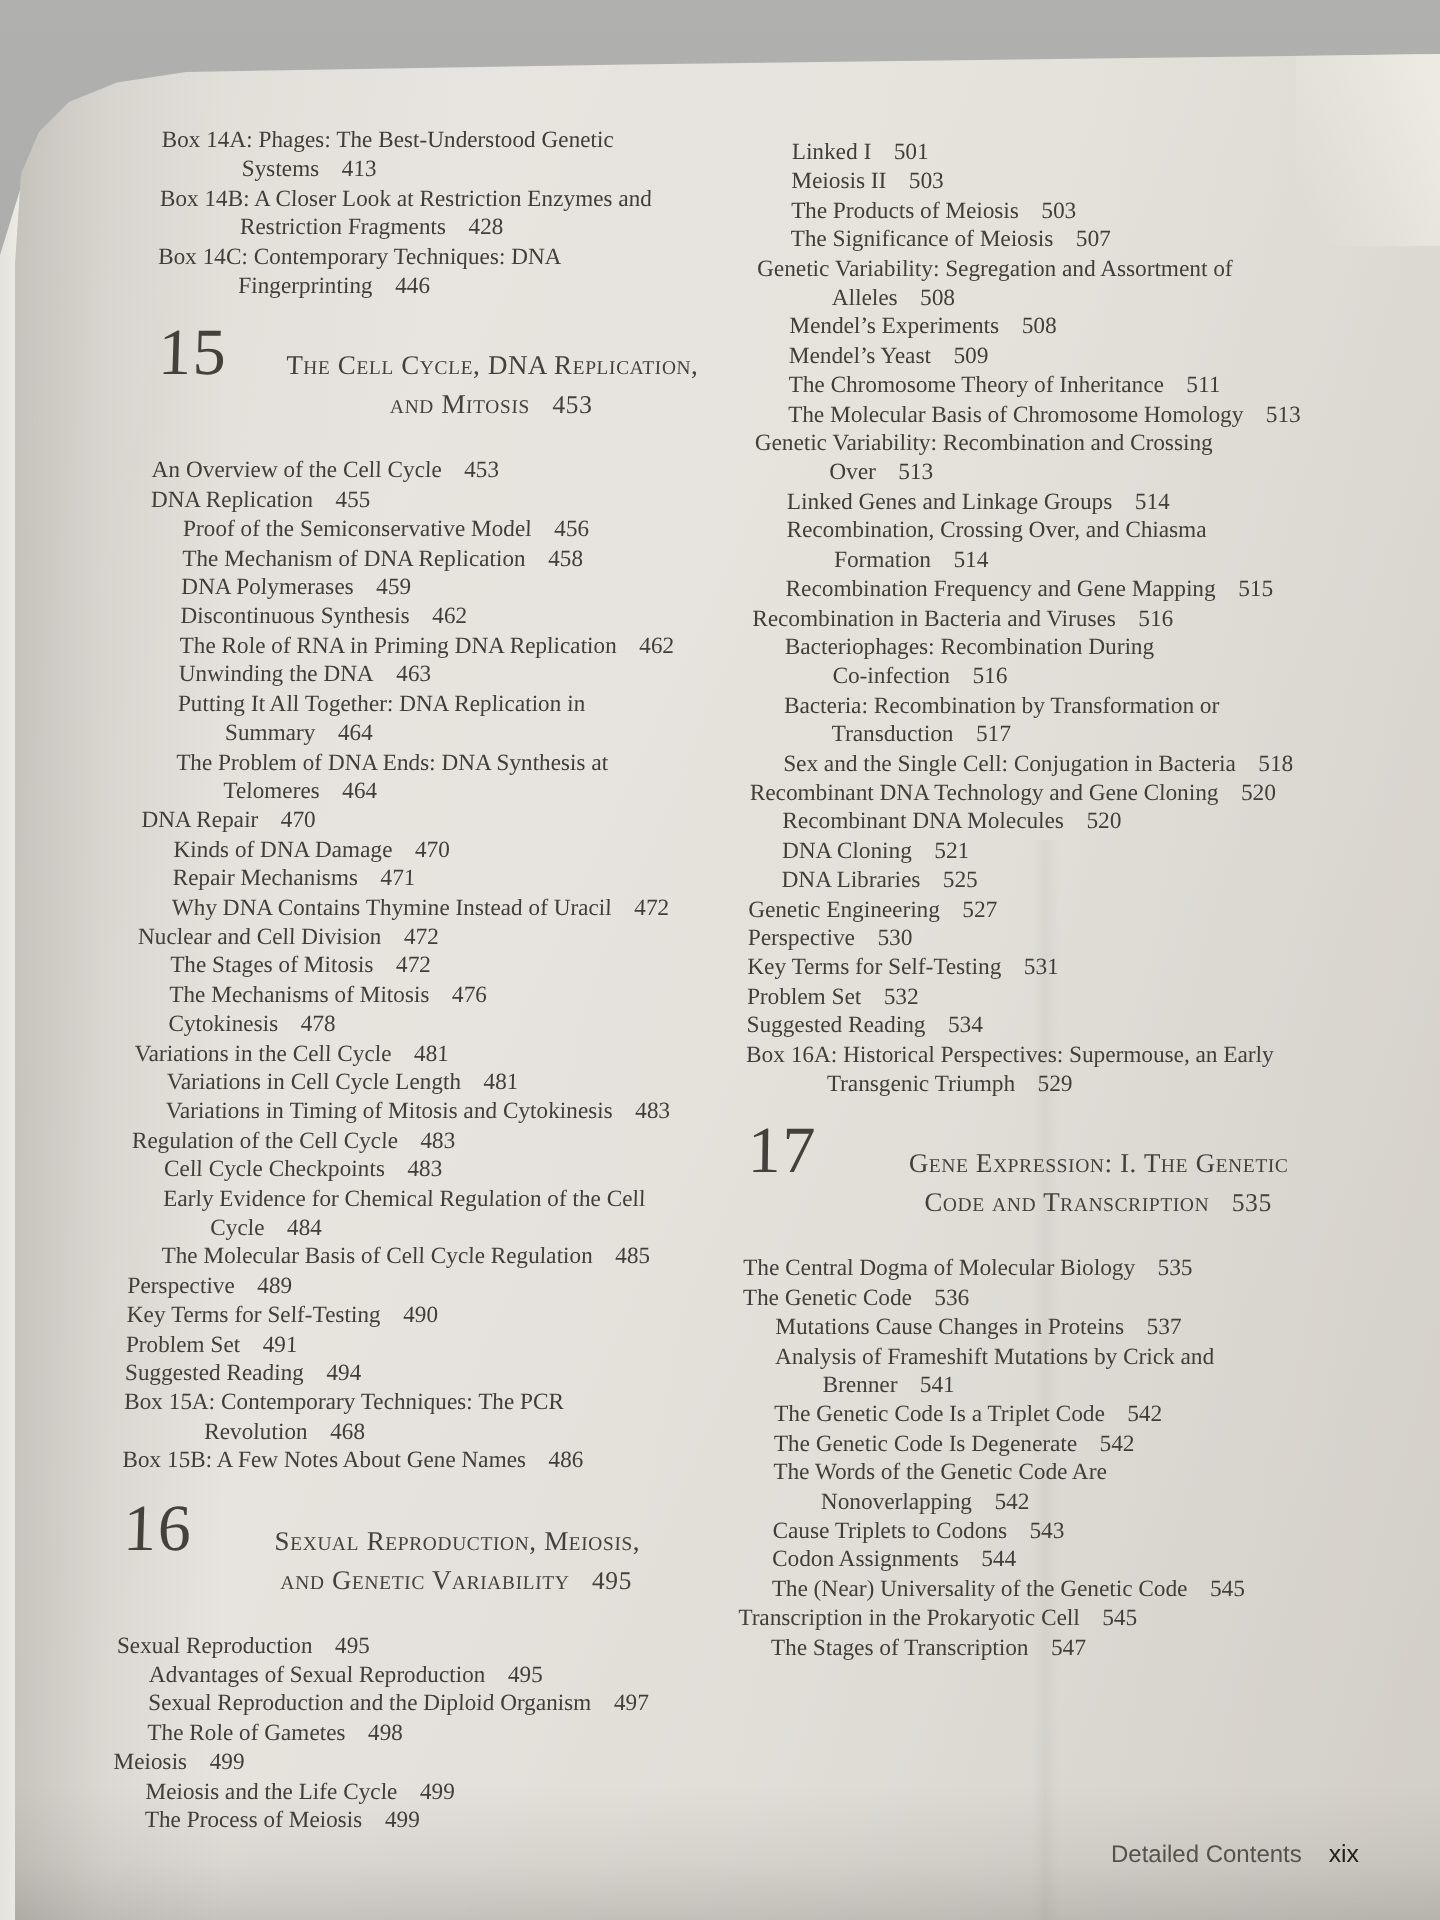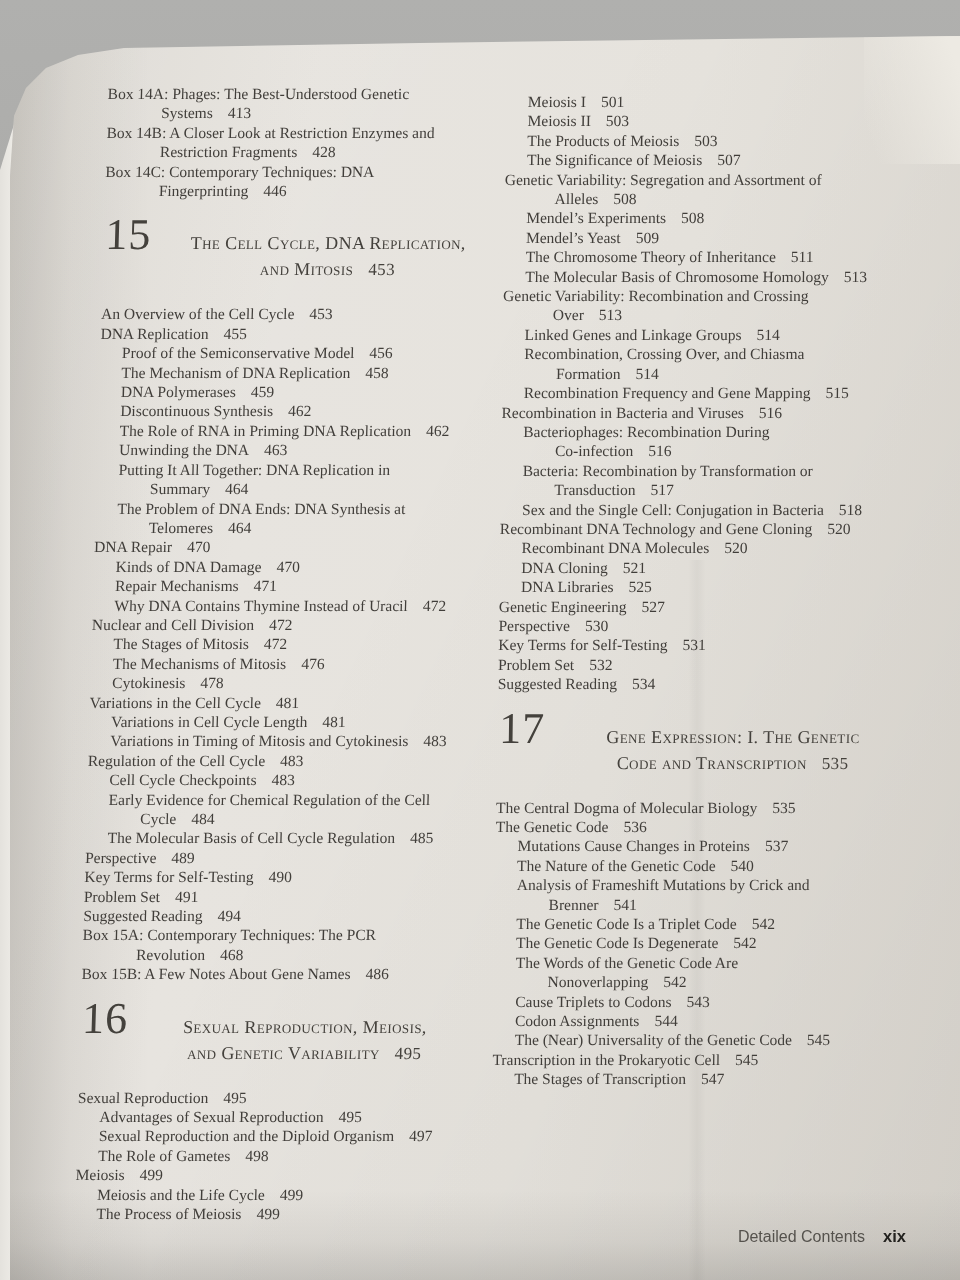--- a/index.html
+++ b/index.html
@@ -35,21 +35,21 @@
 
   .chapter{display:flex;align-items:baseline;margin:25px 0 21px 2px;}
   .ch-num{flex:none;width:52px;font-size:44px;color:#44413c;letter-spacing:1px;}
   .ch-title{flex:1;text-align:center;font-variant:small-caps;font-size:18px;
     line-height:26px;letter-spacing:0.4px;color:#44413c;}
   .ch-title-text{white-space:pre;}
   .ch-page{font-variant:normal;font-size:17px;margin-left:15px;}
 
   .footer{position:absolute;right:54px;top:1227px;font-family:"Liberation Sans",sans-serif;}
   .f-label{font-size:16px;color:#55524d;}
-  .f-num{font-size:16.5px;font-weight:bold;color:#23221f;margin-left:18px;}
+  .f-num{font-size:16.5px;font-weight:normal;color:#23221f;margin-left:18px;}
 </style>
 </head>
 <body>
 
 <div class="photo">
   <div class="page-edge-strip"></div>
   <div class="page">
     <div class="shade shade-left"></div>
     <div class="shade shade-diag"></div>
     <div class="shade shade-bottom"></div>
@@ -110,21 +110,21 @@
         </div>
         <div class="entry lvl-1"><span class="t">Sexual Reproduction</span><span class="pg">495</span></div>
         <div class="entry lvl-2"><span class="t">Advantages of Sexual Reproduction</span><span class="pg">495</span></div>
         <div class="entry lvl-2"><span class="t">Sexual Reproduction and the Diploid Organism</span><span class="pg">497</span></div>
         <div class="entry lvl-2"><span class="t">The Role of Gametes</span><span class="pg">498</span></div>
         <div class="entry lvl-1"><span class="t">Meiosis</span><span class="pg">499</span></div>
         <div class="entry lvl-2"><span class="t">Meiosis and the Life Cycle</span><span class="pg">499</span></div>
         <div class="entry lvl-2"><span class="t">The Process of Meiosis</span><span class="pg">499</span></div>
       </div>
     <div class="col col-right">
-        <div class="entry lvl-2"><span class="t">Meiosis I</span><span class="pg">501</span></div>
+        <div class="entry lvl-2"><span class="t">Linked I</span><span class="pg">501</span></div>
         <div class="entry lvl-2"><span class="t">Meiosis II</span><span class="pg">503</span></div>
         <div class="entry lvl-2"><span class="t">The Products of Meiosis</span><span class="pg">503</span></div>
         <div class="entry lvl-2"><span class="t">The Significance of Meiosis</span><span class="pg">507</span></div>
         <div class="entry lvl-1"><span class="t">Genetic Variability: Segregation and Assortment of
 Alleles</span><span class="pg">508</span></div>
         <div class="entry lvl-2"><span class="t">Mendel’s Experiments</span><span class="pg">508</span></div>
         <div class="entry lvl-2"><span class="t">Mendel’s Yeast</span><span class="pg">509</span></div>
         <div class="entry lvl-2"><span class="t">The Chromosome Theory of Inheritance</span><span class="pg">511</span></div>
         <div class="entry lvl-2"><span class="t">The Molecular Basis of Chromosome Homology</span><span class="pg">513</span></div>
         <div class="entry lvl-1"><span class="t">Genetic Variability: Recombination and Crossing
@@ -141,29 +141,30 @@
         <div class="entry lvl-2"><span class="t">Sex and the Single Cell: Conjugation in Bacteria</span><span class="pg">518</span></div>
         <div class="entry lvl-1"><span class="t">Recombinant DNA Technology and Gene Cloning</span><span class="pg">520</span></div>
         <div class="entry lvl-2"><span class="t">Recombinant DNA Molecules</span><span class="pg">520</span></div>
         <div class="entry lvl-2"><span class="t">DNA Cloning</span><span class="pg">521</span></div>
         <div class="entry lvl-2"><span class="t">DNA Libraries</span><span class="pg">525</span></div>
         <div class="entry lvl-1"><span class="t">Genetic Engineering</span><span class="pg">527</span></div>
         <div class="entry lvl-1"><span class="t">Perspective</span><span class="pg">530</span></div>
         <div class="entry lvl-1"><span class="t">Key Terms for Self-Testing</span><span class="pg">531</span></div>
         <div class="entry lvl-1"><span class="t">Problem Set</span><span class="pg">532</span></div>
         <div class="entry lvl-1"><span class="t">Suggested Reading</span><span class="pg">534</span></div>
+        <div class="entry lvl-box"><span class="t">Box 16A: Historical Perspectives: Supermouse, an Early
+Transgenic Triumph</span><span class="pg">529</span></div>
         <div class="chapter">
           <span class="ch-num">17</span>
           <div class="ch-title"><span class="ch-title-text">Gene Expression: I. The Genetic
 Code and Transcription</span><span class="ch-page">535</span></div>
         </div>
         <div class="entry lvl-1"><span class="t">The Central Dogma of Molecular Biology</span><span class="pg">535</span></div>
         <div class="entry lvl-1"><span class="t">The Genetic Code</span><span class="pg">536</span></div>
         <div class="entry lvl-2"><span class="t">Mutations Cause Changes in Proteins</span><span class="pg">537</span></div>
-        <div class="entry lvl-2"><span class="t">The Nature of the Genetic Code</span><span class="pg">540</span></div>
         <div class="entry lvl-2"><span class="t">Analysis of Frameshift Mutations by Crick and
 Brenner</span><span class="pg">541</span></div>
         <div class="entry lvl-2"><span class="t">The Genetic Code Is a Triplet Code</span><span class="pg">542</span></div>
         <div class="entry lvl-2"><span class="t">The Genetic Code Is Degenerate</span><span class="pg">542</span></div>
         <div class="entry lvl-2"><span class="t">The Words of the Genetic Code Are
 Nonoverlapping</span><span class="pg">542</span></div>
         <div class="entry lvl-2"><span class="t">Cause Triplets to Codons</span><span class="pg">543</span></div>
         <div class="entry lvl-2"><span class="t">Codon Assignments</span><span class="pg">544</span></div>
         <div class="entry lvl-2"><span class="t">The (Near) Universality of the Genetic Code</span><span class="pg">545</span></div>
         <div class="entry lvl-1"><span class="t">Transcription in the Prokaryotic Cell</span><span class="pg">545</span></div>

